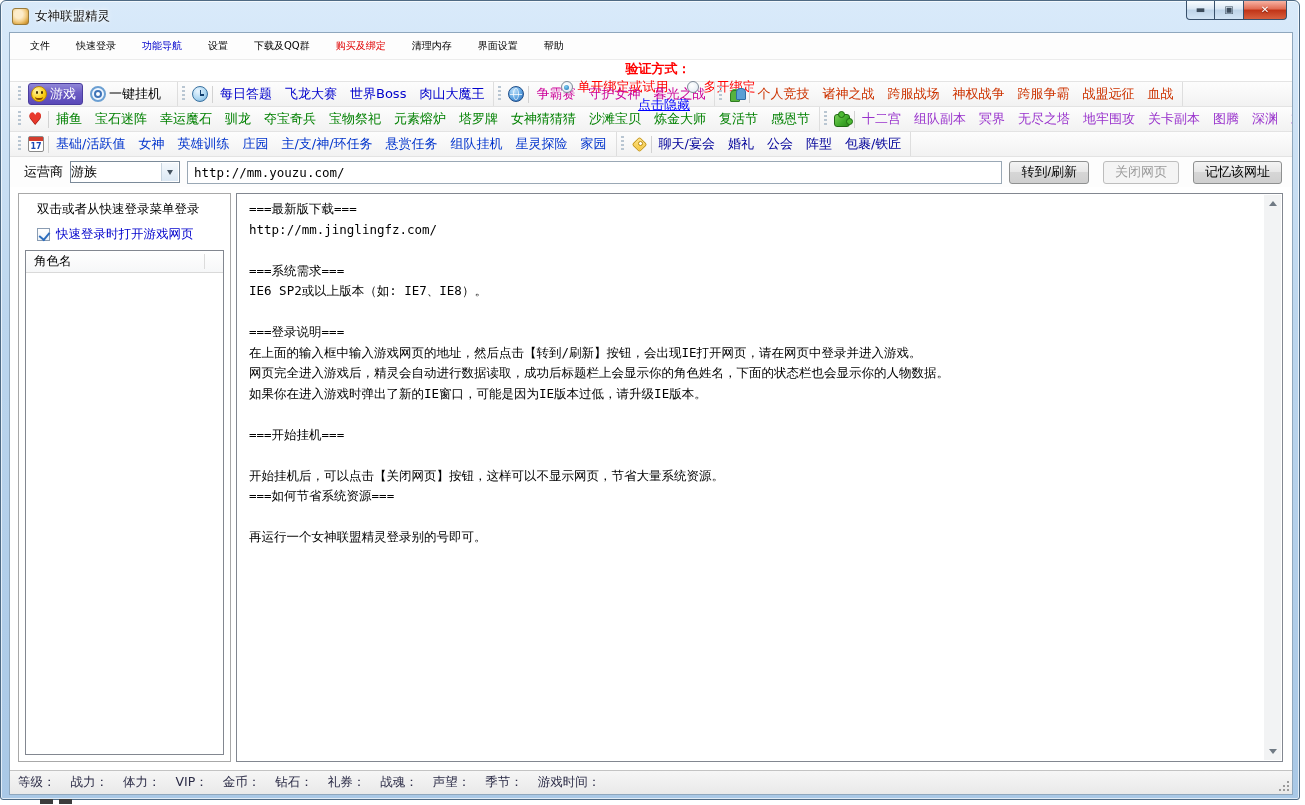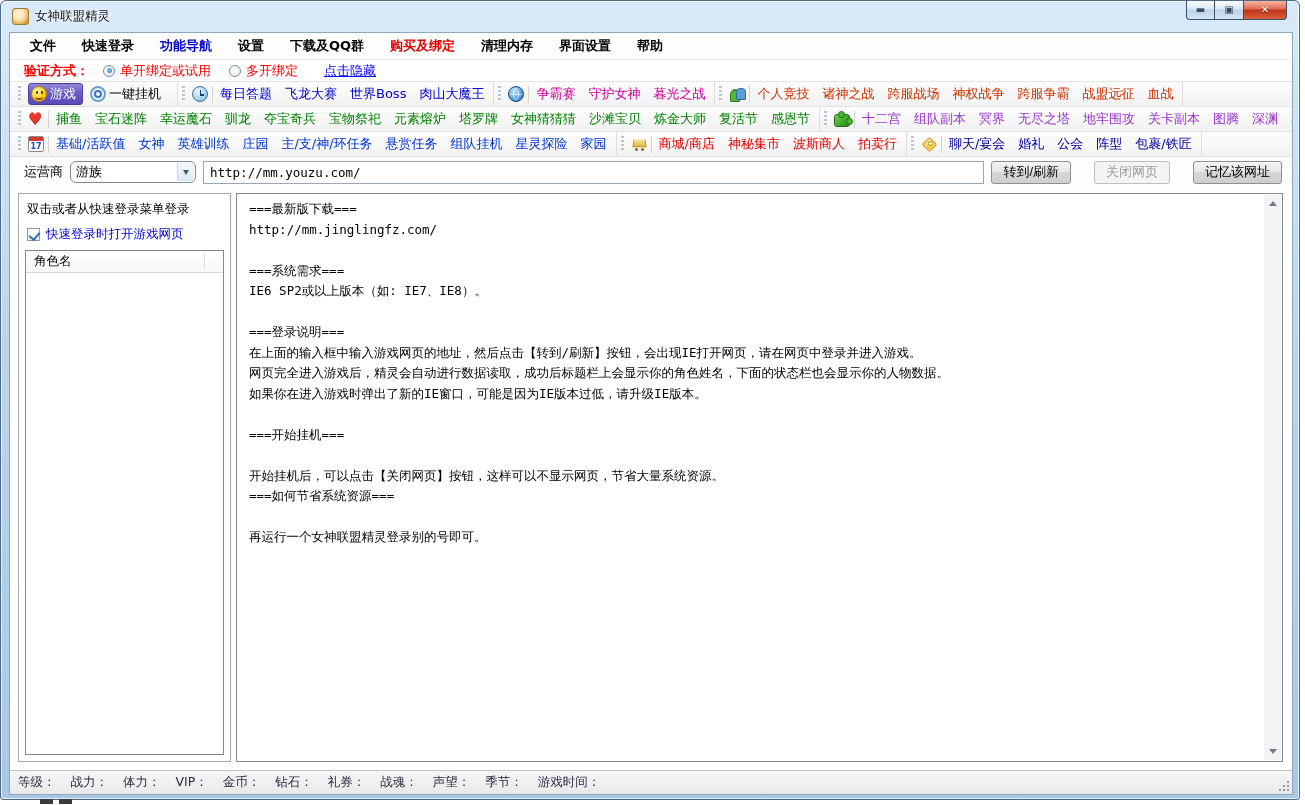--- a/index.html
+++ b/index.html
@@ -26,24 +26,24 @@
   .winbtn.close { width:43px; border-left:none; border-radius:0 0 4px 0;
     background:linear-gradient(#f7b3a4,#e06a52 45%,#c03316 50%,#d8603f);
     color:#fff; font-weight:bold; text-shadow:0 1px 1px #7a1a08; }
 
   
   .client { position:absolute; left:8px; top:31px; width:1284px; height:763px;
     background:#fff; border:1px solid #8fa7bd; font-size:13px; }
 
   .menubar { height:27px; display:flex; align-items:center; gap:26px; padding:0 16px 0 20px;
     background:#fdfdfd; border-bottom:1px solid #ececec; }
-  .menu-item { font-size:13px; color:#000; cursor:default;font-weight:bold; }
-
-  .verifybar { height:22px; display:flex; align-items:center; padding-left:14px; gap:14px;
-    background:#fff; border-bottom:1px solid #e4e4e4; }
+  .menu-item { font-size:10px; color:#000; cursor:default; }
+
+  .verifybar { height:22px; display:flex; align-items:center; padding-left:14px; 
+    background:#fff; border-bottom:1px solid #e4e4e4;flex-direction:column; }
   .verify-label { color:#ff0000; font-weight:bold; font-size:13px; }
   .verify-opt { display:flex; align-items:center; gap:5px; color:#ff0000; font-size:13px; }
   .radio { width:12px; height:12px; border-radius:50%;
     background:radial-gradient(circle at 40% 35%, #fff, #dfe9f2); border:1px solid #7d8a97; position:relative; }
   .radio.checked::after { content:""; position:absolute; inset:2.5px; border-radius:50%;
     background:radial-gradient(circle at 40% 35%, #7fd0f5, #1d6fb0); }
   .hide-link { color:#0000ff; text-decoration:underline; font-size:13px; margin-left:12px; }
 
   
   .tb-row { height:25px; display:flex; align-items:center; padding-left:8px;
@@ -107,36 +107,36 @@
   .i-tag { }
   .i-tag::before { content:""; position:absolute; left:3px; top:3px; width:9px; height:9px;
     background:linear-gradient(135deg,#ffe48a,#f5c63a); border:1px solid #c8960c; transform:rotate(45deg); border-radius:2px; }
   .i-tag::after { content:""; position:absolute; left:7px; top:5px; width:3px; height:3px;
     border-radius:50%; background:#fff; border:1px solid #b88a10; }
 
   
   .urlbar { height:30px; display:flex; align-items:center; padding:0 10px 0 14px; gap:7px;
     background:#fdfdfd; }
   .url-label { font-size:13px; color:#000; white-space:nowrap; }
-  .combo { width:126px; height:22px; border:1px solid #7b8a99; border-radius:6px; background:#fff;
-    display:flex; align-items:center; position:relative; padding-left:5px; font-size:13px; }
+  .combo { width:110px; height:22px; border:1px solid #7b8a99; border-radius:0; background:#fff;
+    display:flex; align-items:center; position:relative; font-size:13px; }
   .combo .arrow-zone { position:absolute; right:1px; top:1px; bottom:1px; width:17px;
     background:linear-gradient(#f4f8fc,#dce8f3); border-left:1px solid #c7d3de;
     display:flex; align-items:center; justify-content:center; }
   .combo .arrow-zone::after { content:""; width:0; height:0; border:3.5px solid transparent;
     border-top:5px solid #44525f; margin-top:4px; }
   .url-input { flex:1; height:23px; border:1px solid #9aa8b5; background:#fff; padding:0 6px;
     font-family:"DejaVu Sans Mono","Liberation Mono",monospace; font-size:12.5px; color:#000; }
   .btn { height:23px; padding:0 11px; font-size:13px; color:#000; border:1px solid #8e9090; border-radius:3px;
     background:linear-gradient(#f4f4f4,#e6e6e6 48%,#d6d6d6 50%,#cfcfcf); white-space:nowrap; }
   .btn.disabled { color:#9b9b9b; border-color:#bdbdbd; background:#f4f4f4; }
 
   
   .left-panel { position:absolute; left:8px; top:160px; width:213px; bottom:32px;
-    border:1px solid #a8a8a8; background:#fff; padding:7px 6px; }
+    border:1px solid #a8a8a8; background:#fff; padding:7px 16px; }
   .hint-text { font-size:12.5px; color:#000; padding-left:2px; }
   .chk-row { display:flex; align-items:center; gap:6px; margin-top:8px; padding-left:2px; }
   .checkbox { width:13px; height:13px; border:1px solid #8a9cb2; background:linear-gradient(#fff,#eef3f8);
     position:relative; }
   .checkbox.checked::after { content:""; position:absolute; left:3px; top:0.5px; width:4.5px; height:8px;
     border-right:2px solid #2c6dbd; border-bottom:2px solid #2c6dbd; transform:rotate(40deg); }
   .chk-label { font-size:12.5px; color:#0000cc; }
   .listbox { position:absolute; left:6px; right:6px; top:56px; bottom:6px; border:1px solid #828790; background:#fff; }
   .list-header { height:22px; border-bottom:1px solid #d9d9d9; display:flex; align-items:center;
     background:linear-gradient(#ffffff,#f6f7f8); position:relative; }
@@ -352,35 +352,20 @@
                 <span class="tb-link">组队挂机</span>
                 <span class="tb-link">星灵探险</span>
                 <span class="tb-link">家园</span>
               </span>
               </div>
             <div class="tb-group">
                 <span class="grip"></span>
                 <span class="tb-buttons">
                   
                 </span>
-                <span class="tbicon lead i-cart"></span>
-                <span class="tb-sep"></span>
-                <span class="tb-labels" style="color: rgb(221, 0, 0);">
-
-                <span class="tb-link">商城/商店</span>
-                <span class="tb-link">神秘集市</span>
-                <span class="tb-link">波斯商人</span>
-                <span class="tb-link">拍卖行</span>
-              </span>
-              </div>
-            <div class="tb-group">
-                <span class="grip"></span>
-                <span class="tb-buttons">
-                  
-                </span>
                 <span class="tbicon lead i-tag"></span>
                 <span class="tb-sep"></span>
                 <span class="tb-labels" style="color: rgb(0, 0, 153);">
 
                 <span class="tb-link">聊天/宴会</span>
                 <span class="tb-link">婚礼</span>
                 <span class="tb-link">公会</span>
                 <span class="tb-link">阵型</span>
                 <span class="tb-link">包裹/铁匠</span>
               </span>
@@ -389,21 +374,21 @@
         </div>
       </div>
 
     <div class="urlbar">
       <span class="url-label">运营商</span>
       <div class="combo">
         <span>游族</span>
         <span class="arrow-zone"></span>
       </div>
       <input class="url-input" value="http://mm.youzu.com/" style="">
-      <span style="display:flex;gap:23px;">
+      <span style="display:flex;gap:14px;">
 
       <button class="btn">转到/刷新</button>
           <button class="btn disabled">关闭网页</button>
           <button class="btn">记忆该网址</button>
         </span>
     </div>
 
     <div class="left-panel">
       <div class="hint-text">双击或者从快速登录菜单登录</div>
       <div class="chk-row">

